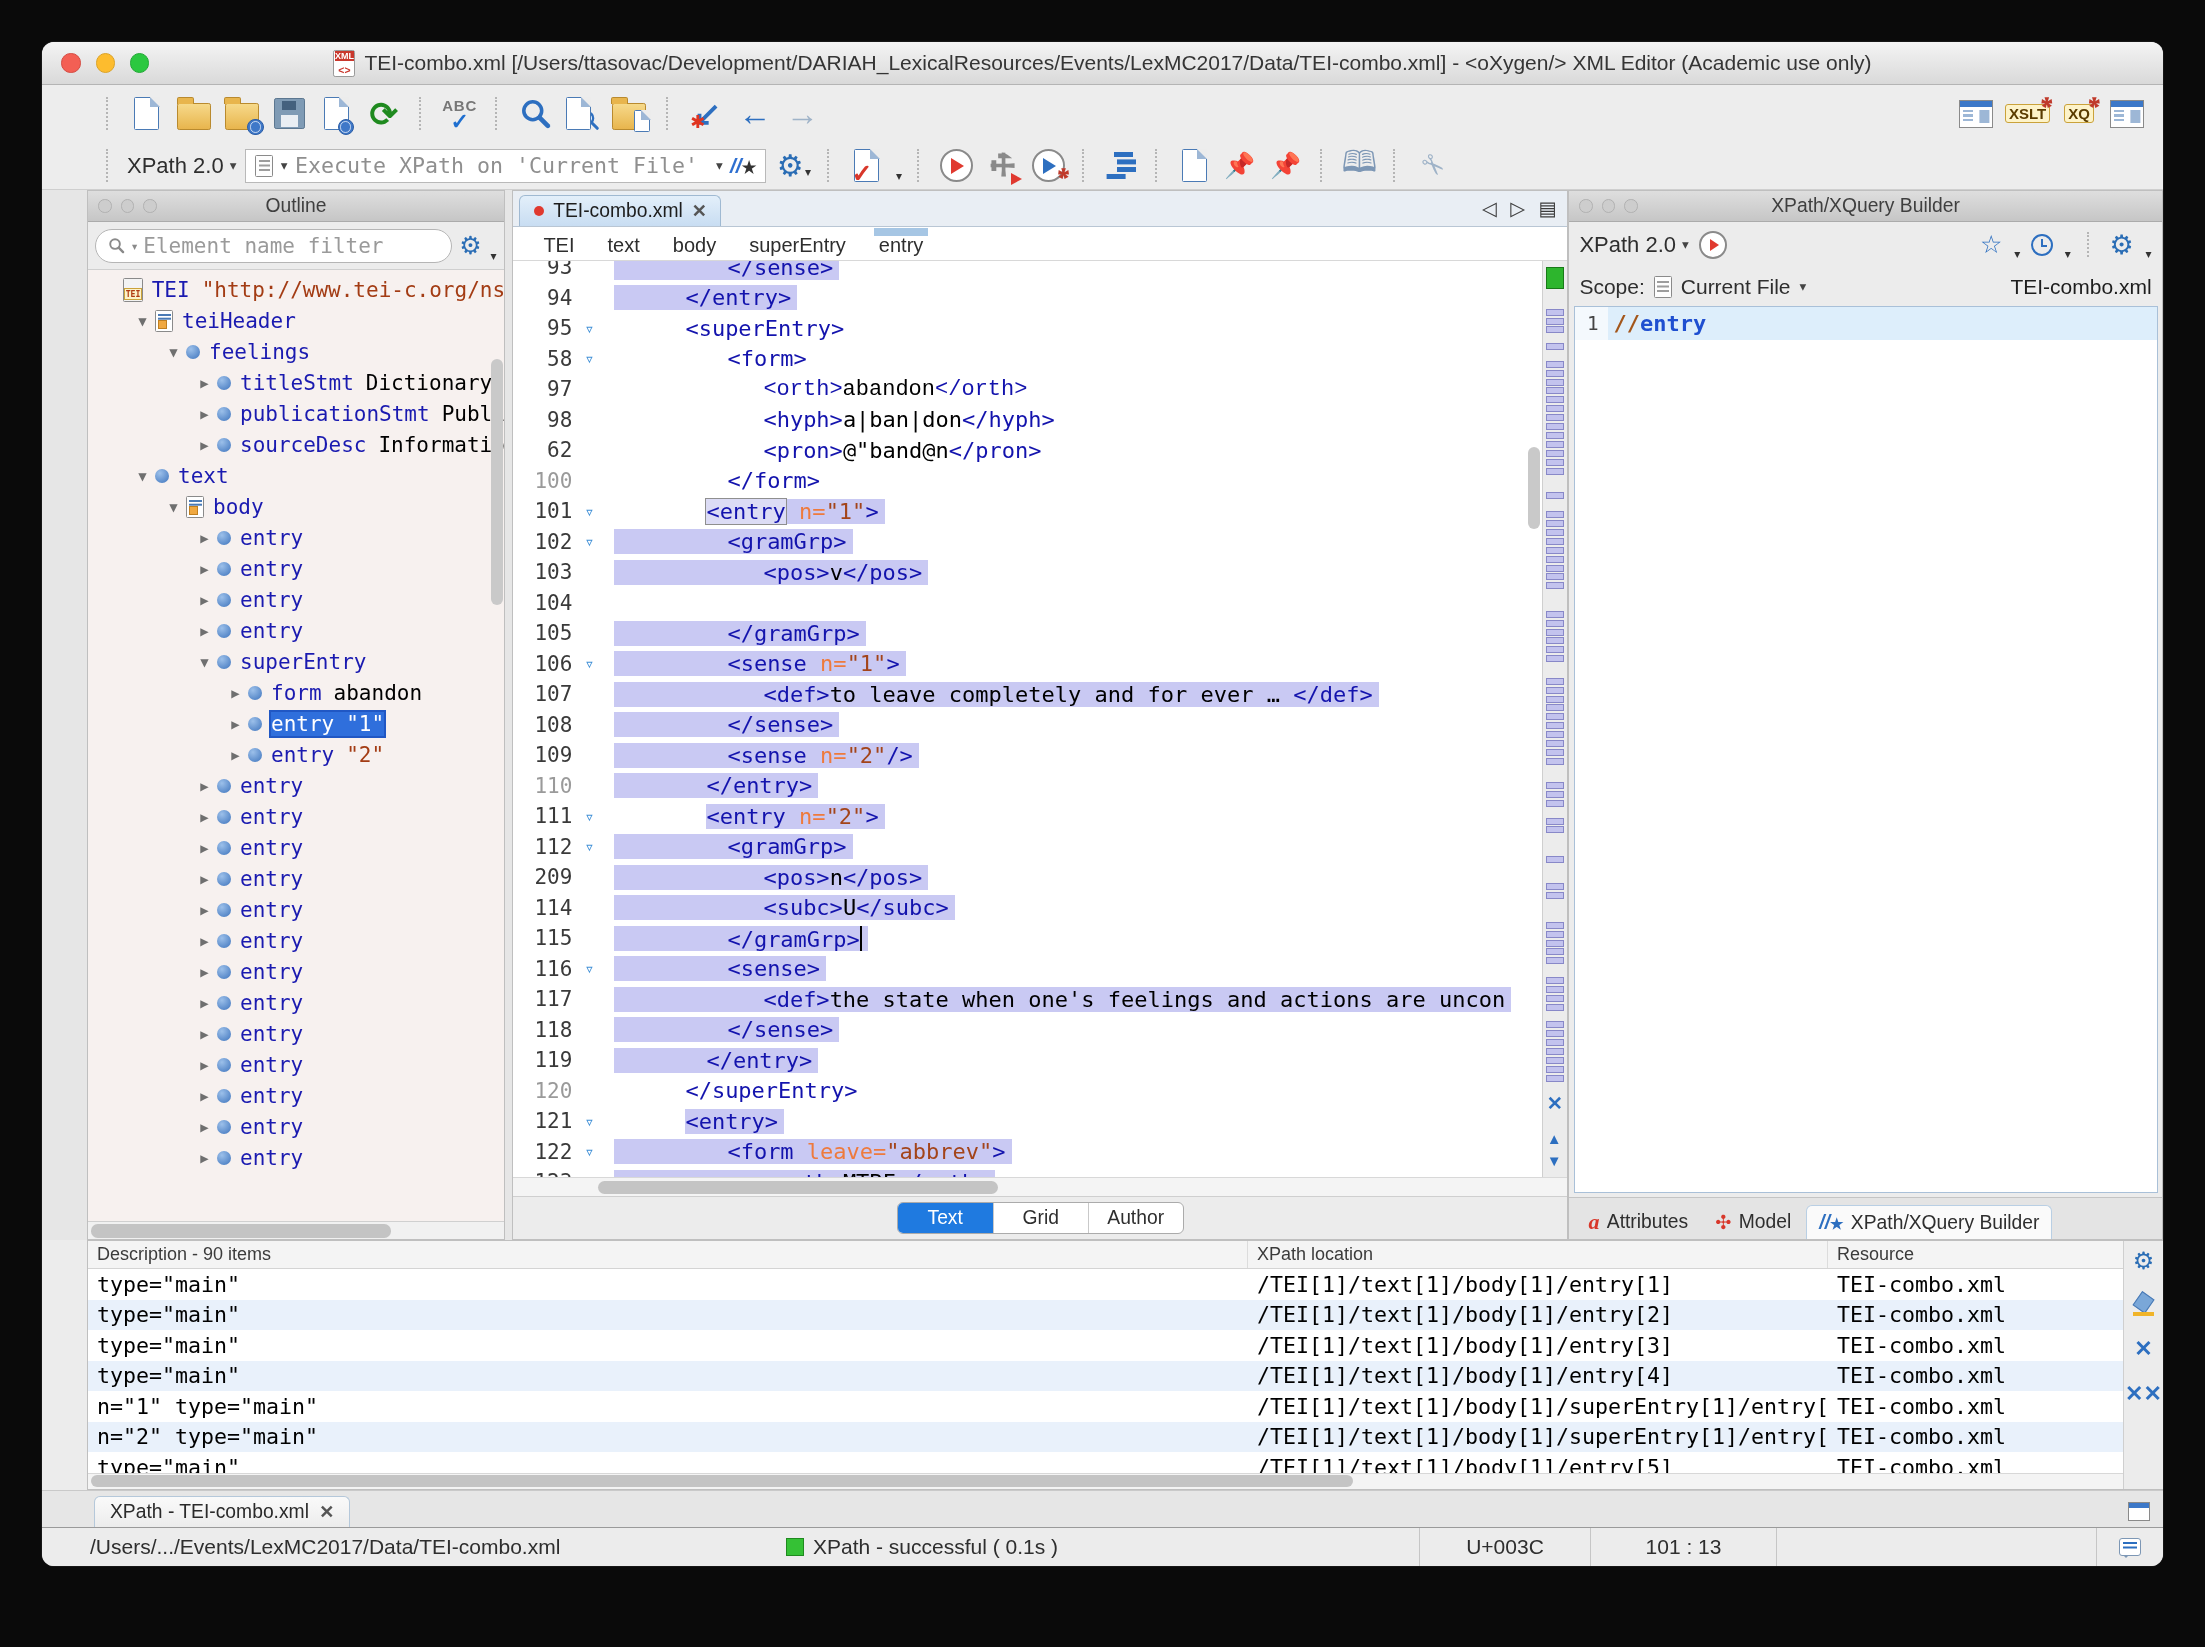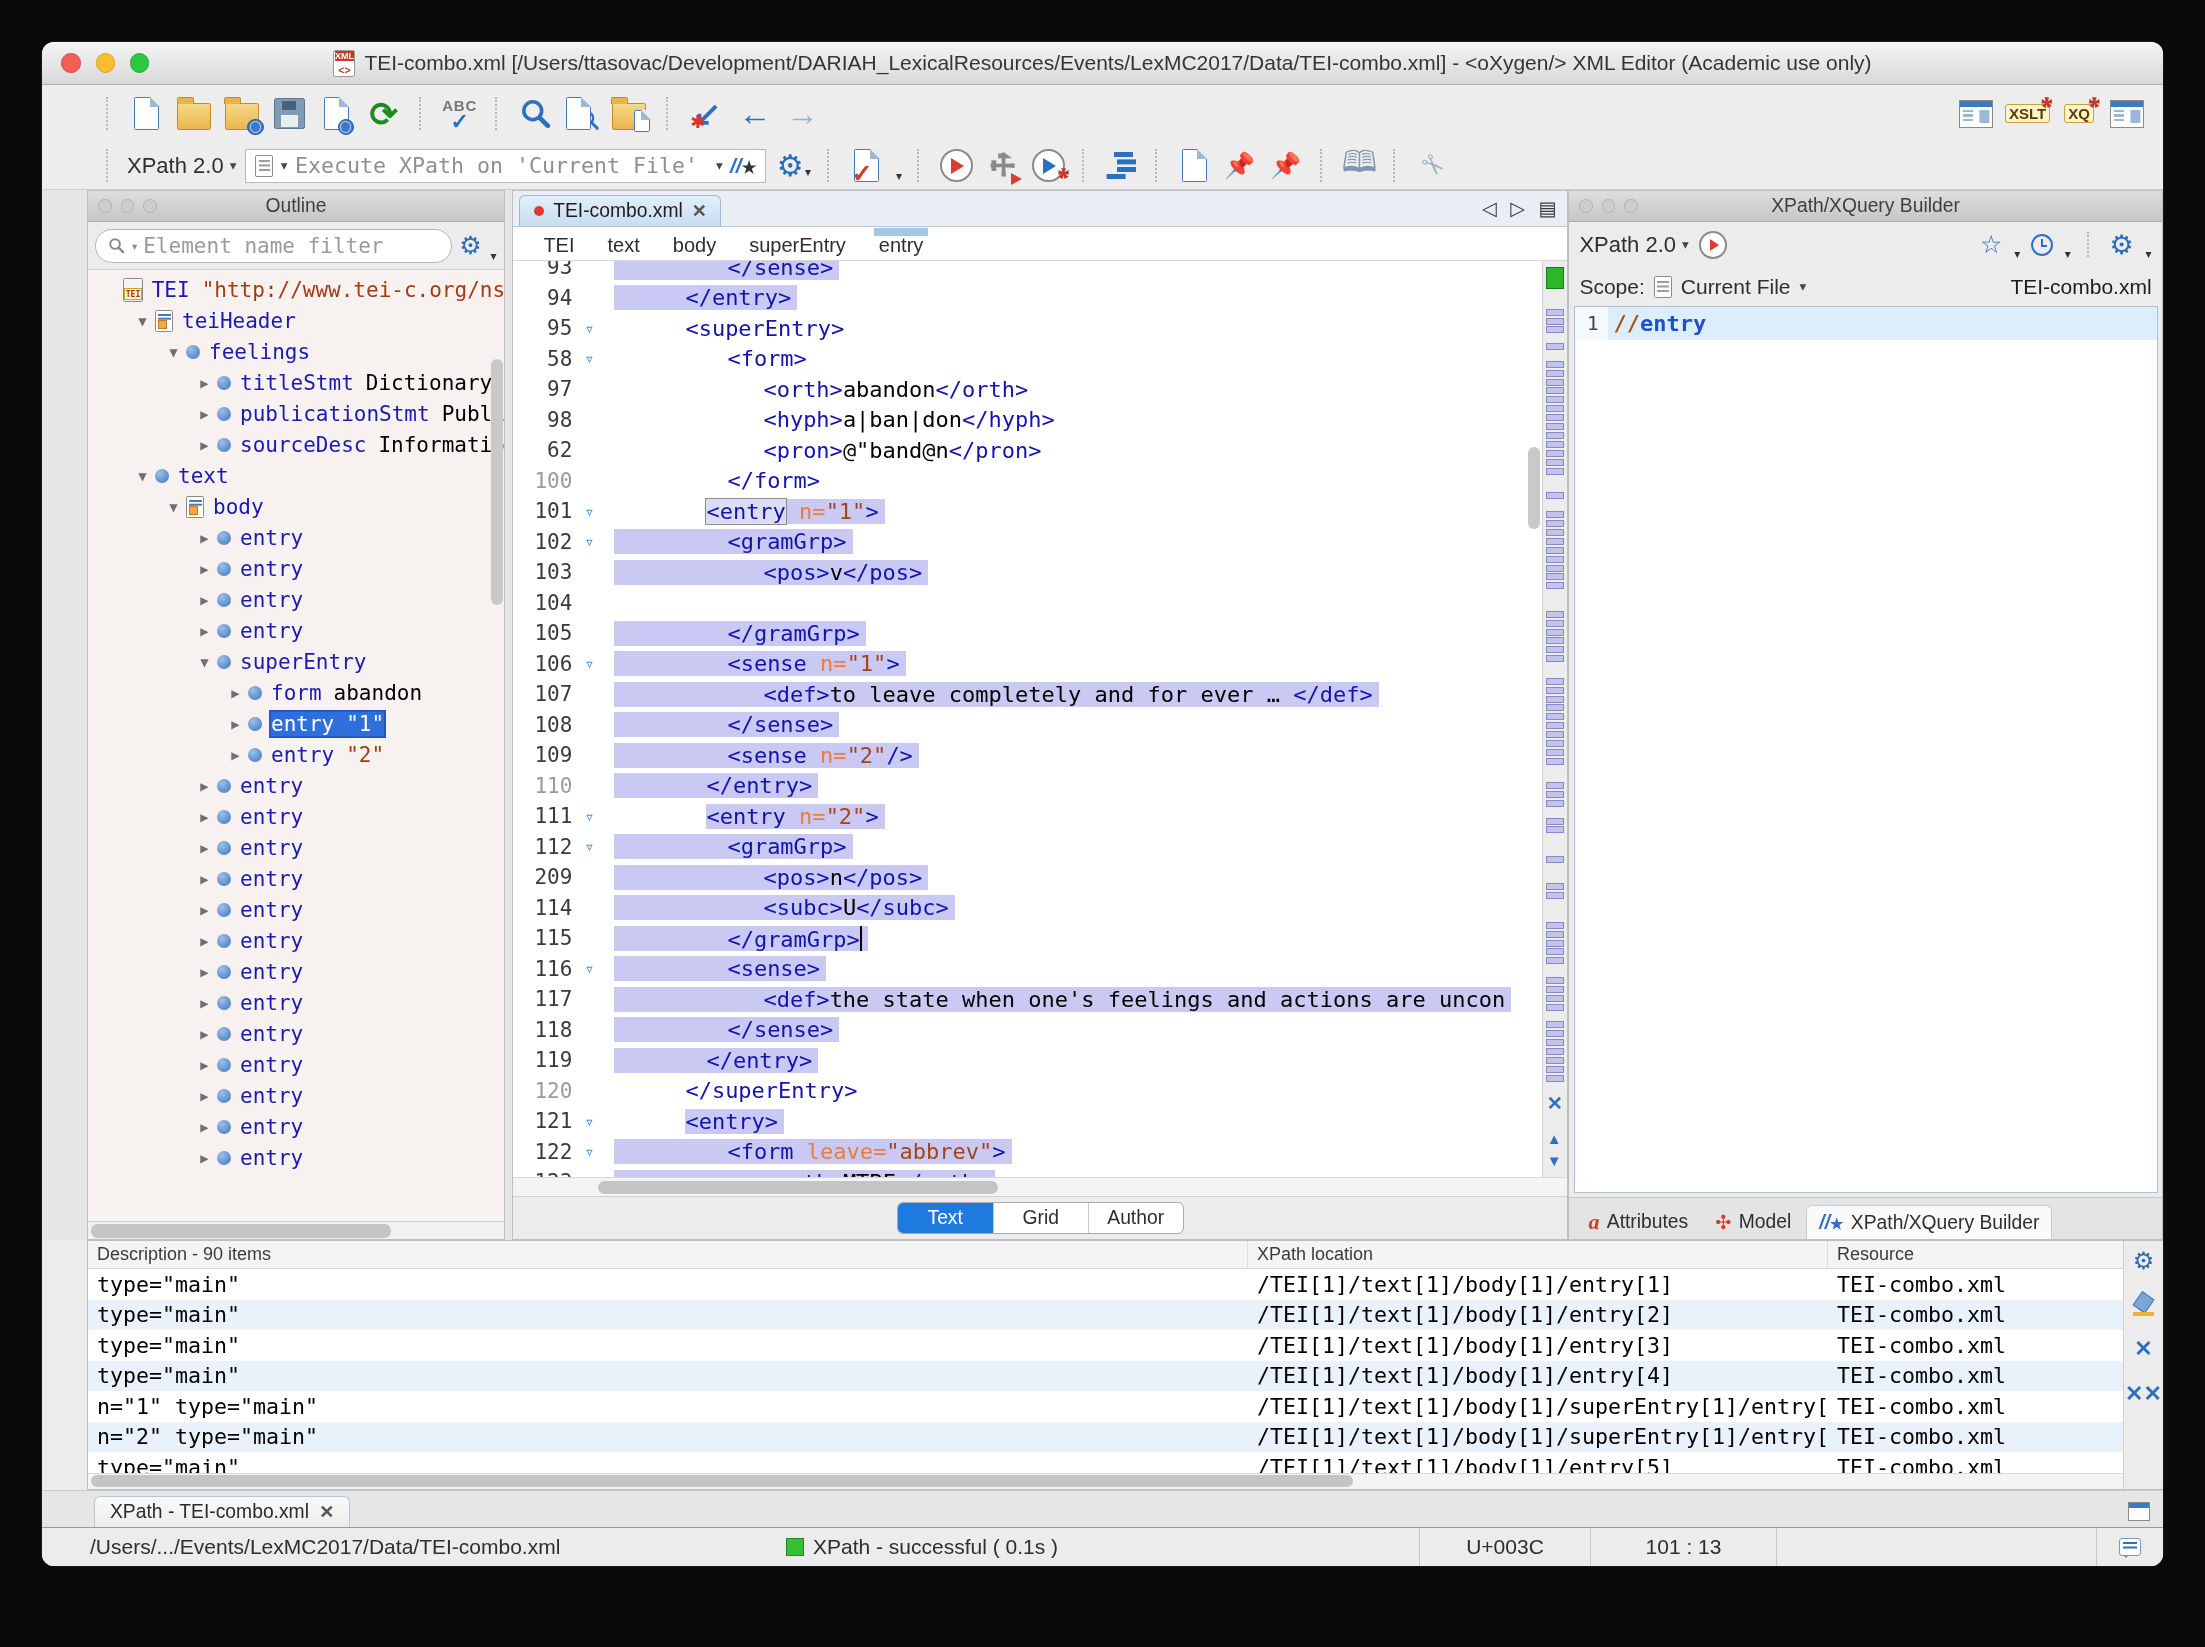--- a/index.html
+++ b/index.html
@@ -572,21 +572,21 @@
             <span class="crumb">body</span>
             <span class="crumb">superEntry</span>
             <span class="crumb active">entry</span>
           </div>
       <div class="code-wrap">
         <div class="code-lines" id="code-lines">
               <div class="cline"><span class="ln">93</span><span class="fold"></span><span class="ccontent"><span class="hlseg" style="padding-left: 113px;"><span class="tk-tag">&lt;/sense&gt;</span></span></span></div>
               <div class="cline"><span class="ln">94</span><span class="fold"></span><span class="ccontent"><span class="hlseg" style="padding-left: 71px;"><span class="tk-tag">&lt;/entry&gt;</span></span></span></div>
               <div class="cline"><span class="ln">95</span><span class="fold">▿</span><span class="ccontent" style="padding-left: 71px;"><span><span class="tk-tag">&lt;superEntry&gt;</span></span></span></div>
               <div class="cline"><span class="ln">58</span><span class="fold">▿</span><span class="ccontent" style="padding-left: 113px;"><span><span class="tk-tag">&lt;form&gt;</span></span></span></div>
-              <div class="cline"><span class="ln">97</span><span class="fold"></span><span class="ccontent" style="padding-left: 149px;"><span><span class="tk-tag">&lt;orth&gt;</span><span class="tk-txt">abandon</span><span class="tk-tag">&lt;/orth&gt;</span></span></span></div>
+              <div class="cline"><span class="ln">97</span><span class="fold"></span><span class="ccontent" style="padding-left: 149px; font-family: Liberation Mono, monospace;"><span><span class="tk-tag">&lt;orth&gt;</span><span class="tk-txt">abandon</span><span class="tk-tag">&lt;/orth&gt;</span></span></span></div>
               <div class="cline"><span class="ln">98</span><span class="fold"></span><span class="ccontent" style="padding-left: 149px;"><span><span class="tk-tag">&lt;hyph&gt;</span><span class="tk-txt">a|ban|don</span><span class="tk-tag">&lt;/hyph&gt;</span></span></span></div>
               <div class="cline"><span class="ln">62</span><span class="fold"></span><span class="ccontent" style="padding-left: 149px;"><span><span class="tk-tag">&lt;pron&gt;</span><span class="tk-txt">@"band@n</span><span class="tk-tag">&lt;/pron&gt;</span></span></span></div>
               <div class="cline"><span class="ln dim">100</span><span class="fold"></span><span class="ccontent" style="padding-left: 113px;"><span><span class="tk-tag">&lt;/form&gt;</span></span></span></div>
               <div class="cline"><span class="ln">101</span><span class="fold">▿</span><span class="ccontent" style="padding-left: 92px;"><span class="hlseg"><span class="tk-tagbox">&lt;entry</span><span class="tk-attr"> n=</span><span class="tk-val">"1"</span><span class="tk-tag">&gt;</span></span></span></div>
               <div class="cline"><span class="ln">102</span><span class="fold">▿</span><span class="ccontent"><span class="hlseg" style="padding-left: 113px;"><span class="tk-tag">&lt;gramGrp&gt;</span></span></span></div>
               <div class="cline"><span class="ln">103</span><span class="fold"></span><span class="ccontent"><span class="hlseg" style="padding-left: 149px;"><span class="tk-tag">&lt;pos&gt;</span><span class="tk-txt">v</span><span class="tk-tag">&lt;/pos&gt;</span></span></span></div>
               <div class="cline"><span class="ln">104</span><span class="fold"></span></div>
               <div class="cline"><span class="ln">105</span><span class="fold"></span><span class="ccontent"><span class="hlseg" style="padding-left: 113px;"><span class="tk-tag">&lt;/gramGrp&gt;</span></span></span></div>
               <div class="cline"><span class="ln">106</span><span class="fold">▿</span><span class="ccontent"><span class="hlseg" style="padding-left: 113px;"><span class="tk-tag">&lt;sense</span><span class="tk-attr"> n=</span><span class="tk-val">"1"</span><span class="tk-tag">&gt;</span></span></span></div>
               <div class="cline"><span class="ln">107</span><span class="fold"></span><span class="ccontent"><span class="hlseg" style="padding-left: 149px;"><span class="tk-tag">&lt;def&gt;</span><span class="tk-txt">to leave completely and for ever … </span><span class="tk-tag">&lt;/def&gt;</span></span></span></div>

